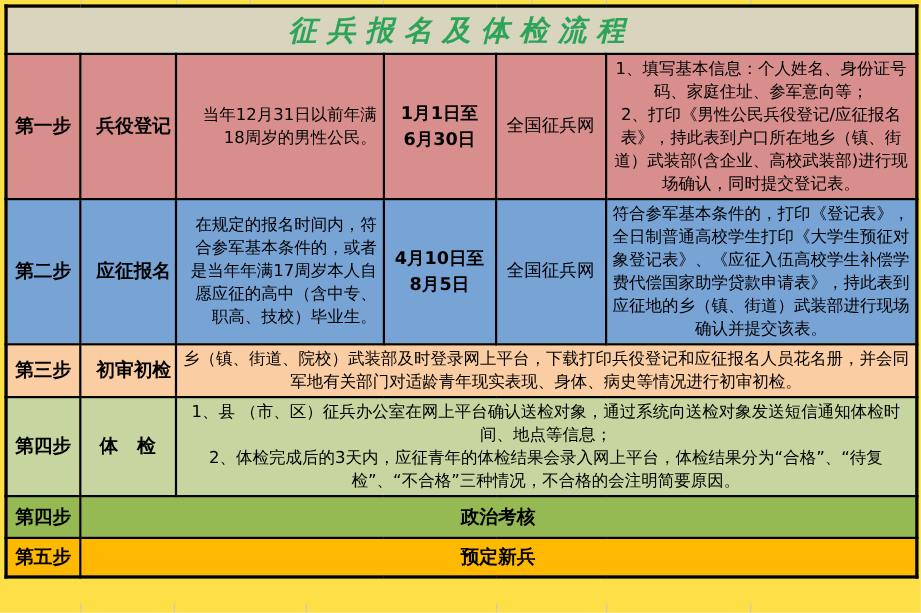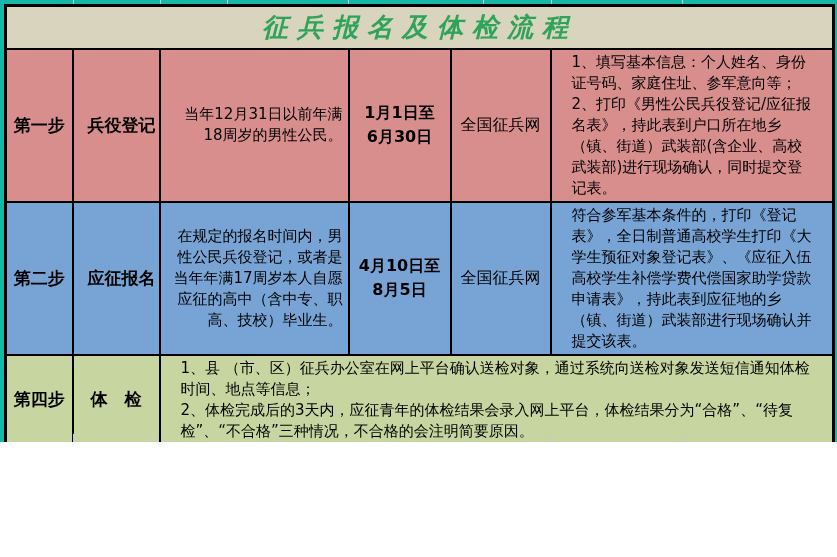--- a/index.html
+++ b/index.html
@@ -1,18 +1,18 @@
 <!DOCTYPE html>
 <html><head>
 <meta charset="utf-8">
 <style>
   * { margin:0; padding:0; box-sizing:border-box; }
   html,body { width:837px; height:557px; }
   body { background:#ffffff; font-family:"DejaVu Sans","Liberation Sans",sans-serif; color:#000; }
-  .canvas { position:relative; width:837px; height:442px; background:#14b8a6; overflow:hidden; }
+  .canvas { position:relative; width:837px; height:557px; background:#fde047; overflow:hidden; }
 
   table.flow { position:absolute; left:4px; top:4px; width:828px;
     border-collapse:collapse; table-layout:fixed; border:3px solid #000; }
   td { border:2px solid #000; padding:2px 5px; vertical-align:middle; overflow:hidden; }
 
   tr.r-title { height:43px; }
   tr.r-head  { height:42px; }
   tr.r1 { height:129px; }
   tr.r2 { height:124px; }
   tr.r3 { height:46px; }
@@ -24,21 +24,21 @@
     font-weight:bold; font-style:italic; font-size:26px; letter-spacing:9px;
     font-family:"DejaVu Serif","Liberation Serif",serif; }
   .head { background:#FFB900; font-weight:bold; text-align:center;
     font-size:16px; white-space:nowrap; padding:2px 1px; }
   .step { font-weight:bold; text-align:center; font-size:17px; white-space:nowrap; padding:2px 1px; }
   .kw   { font-weight:bold; text-align:center; font-size:17px; white-space:nowrap; padding:2px 14px; }
   .target  { font-size:15px; line-height:21px; text-align:right; }
   .time    { font-weight:bold; text-align:center; font-size:16px;
              white-space:pre-line; line-height:24px; padding:4px 1px; }
   .place   { text-align:center; font-size:16px; white-space:nowrap; padding:17px 1px; }
-  .process { font-size:15px; line-height:21px; text-align:left; white-space:pre-line; padding:2px 20px; }
+  .process { font-size:15px; line-height:21px; text-align:center; white-space:pre-line; padding:2px 0; }
   .merged-center { font-weight:bold; text-align:center; font-size:17px;margin-top:27px; }
 
   .bg1 { background:#D78E8D; }
   .bg2 { background:#78A3D5; }
   .bg3 { background:#FACDA2; }
   .bg4 { background:#C7D6A0; }
   .bg5 { background:#95B953; }
   .bg6 { background:#FFB900; }
 
   .grid-strip { position:absolute; left:0; width:837px; }
@@ -84,27 +84,32 @@
       <td class="time bg1">1月1日至
 6月30日</td>
       <td class="place bg1">全国征兵网</td>
       <td class="process bg1">1、填写基本信息：个人姓名、身份证号码、家庭住址、参军意向等；
 2、打印《男性公民兵役登记/应征报名表》，持此表到户口所在地乡（镇、街道）武装部(含企业、高校武装部)进行现场确认，同时提交登记表。</td>
     </tr>
 
     <tr class="r2">
       <td class="step bg2">第二步</td>
       <td class="kw bg2">应征报名</td>
-      <td class="target bg2">在规定的报名时间内，男性公民兵役登记，或者是当年年满17周岁本人自愿应征的高中（含中专、职高、技校）毕业生。</td>
+      <td class="target bg2">在规定的报名时间内，符合参军基本条件的，或者是当年年满17周岁本人自愿应征的高中（含中专、职高、技校）毕业生。</td>
       <td class="time bg2">4月10日至
 8月5日</td>
       <td class="place bg2">全国征兵网</td>
       <td class="process bg2">符合参军基本条件的，打印《登记表》，全日制普通高校学生打印《大学生预征对象登记表》、《应征入伍高校学生补偿学费代偿国家助学贷款申请表》，持此表到应征地的乡（镇、街道）武装部进行现场确认并提交该表。</td>
     </tr>
 
+    <tr class="r3">
+      <td class="step bg3">第三步</td>
+      <td class="kw bg3">初审初检</td>
+      <td class="process bg3" colspan="4">乡（镇、街道、院校）武装部及时登录网上平台，下载打印兵役登记和应征报名人员花名册，并会同军地有关部门对适龄青年现实表现、身体、病史等情况进行初审初检。</td>
+    </tr>
 
     <tr class="r4">
       <td class="step bg4">第四步</td>
       <td class="kw bg4">体　检</td>
       <td class="process bg4" colspan="4">1、县 （市、区）征兵办公室在网上平台确认送检对象，通过系统向送检对象发送短信通知体检时间、地点等信息；
 2、体检完成后的3天内，应征青年的体检结果会录入网上平台，体检结果分为“合格”、“待复检”、“不合格”三种情况，不合格的会注明简要原因。</td>
     </tr>
 
     <tr class="r5">
       <td class="step bg5">第四步</td>

